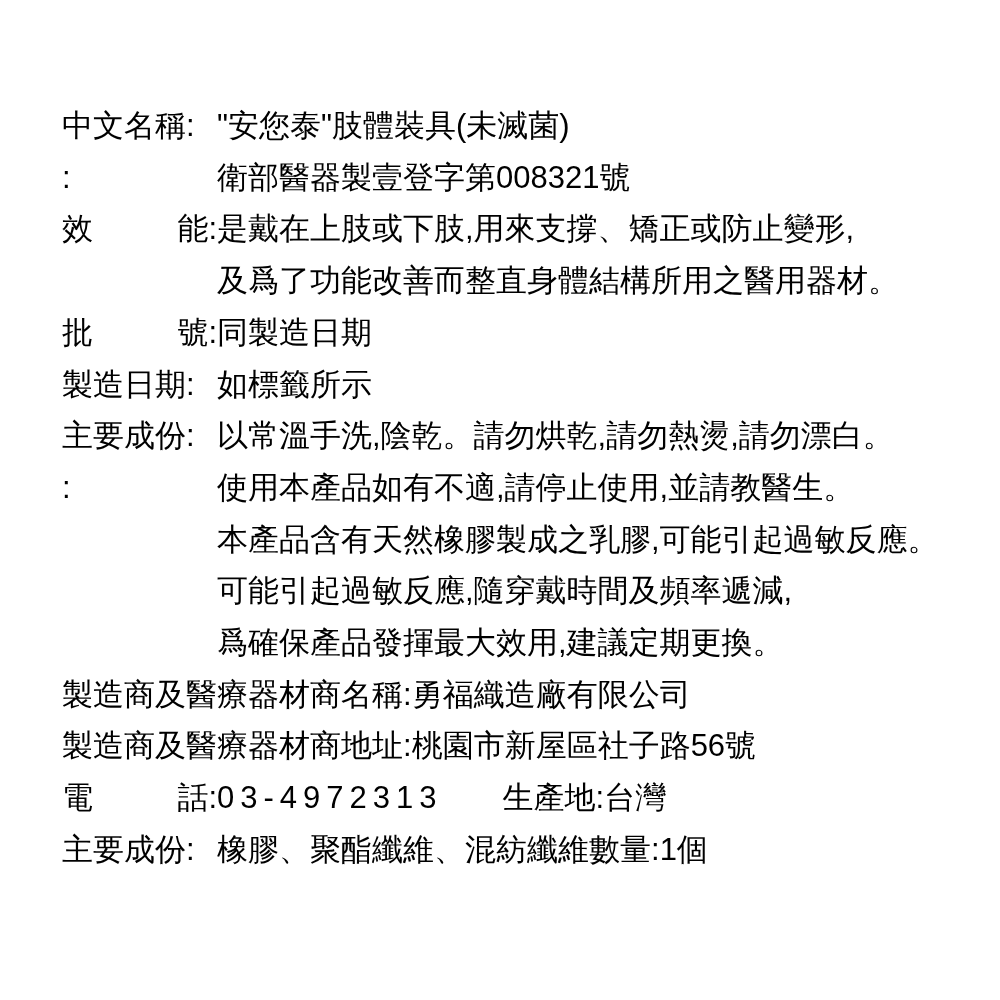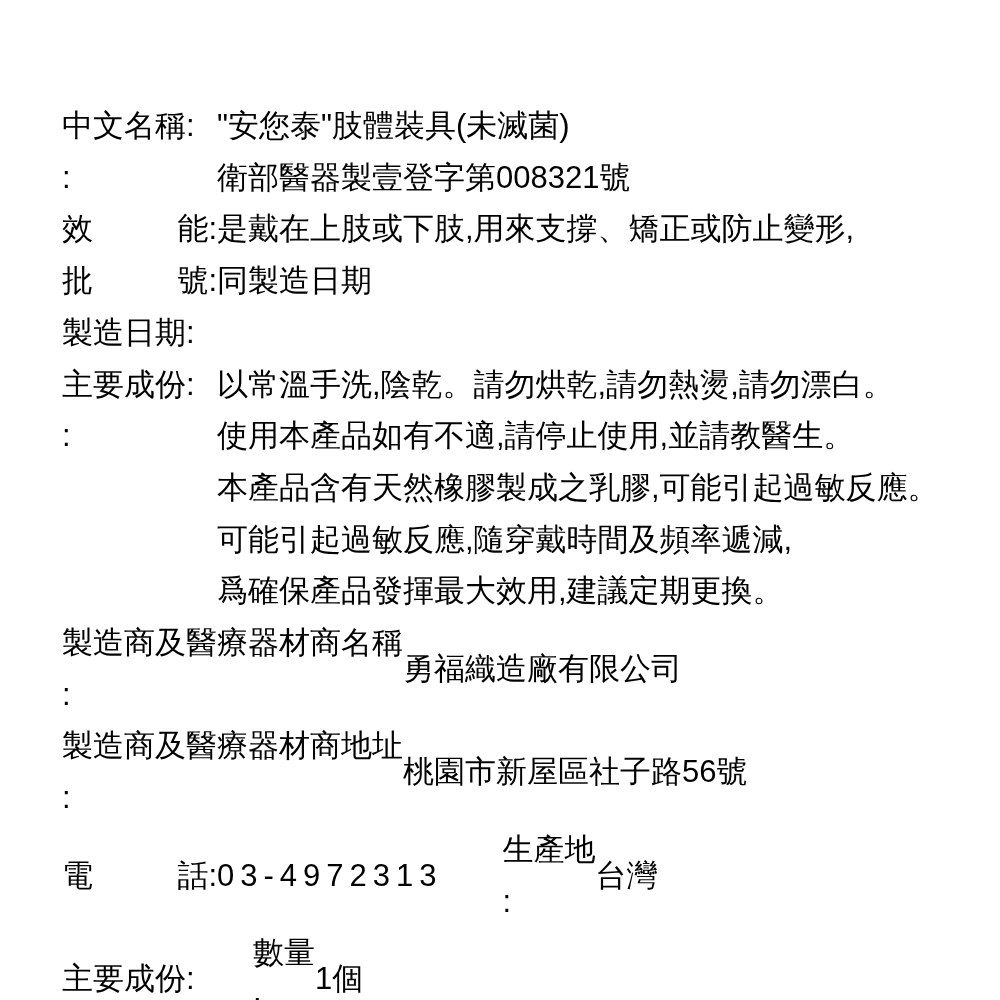--- a/index.html
+++ b/index.html
@@ -40,31 +40,30 @@
   .lab-group {
     display: inline-flex;
   }
   
   .cont {
     padding-left: 155px;
   }
   
   .longlab {
     display: inline-flex;
-    flex-direction: column;
   }
   .val {
     display: inline-block;
   }
   
   .num {
     letter-spacing: 6px;
   }
   .gap-lg { margin-left: 60px; }
-  .gap-md { margin-left: 36px; }
+  .gap-md { }
 </style>
 </head>
 <body>
 
 <div class="doc">
 
   <div class="line">
     <span class="lab"><span>中文名稱</span><span>:</span></span>
     <span class="val">"安您泰"肢體裝具(未滅菌)</span>
   </div>
@@ -72,28 +71,32 @@
   <div class="line">
     <span class="lab"><span>:</span></span>
     <span class="val">衛部醫器製壹登字第008321號</span>
   </div>
 
   <div class="line">
     <span class="lab lab-justify"><span>效</span><span class="lab-group"><span>能</span><span>:</span></span></span>
     <span class="val">是戴在上肢或下肢,用來支撐、矯正或防止變形,</span>
   </div>
 
+  <div class="line cont">
+    <span class="val">及爲了功能改善而整直身體結構所用之醫用器材。</span>
+  </div>
 
   <div class="line">
     <span class="lab lab-justify"><span>批</span><span class="lab-group"><span>號</span><span>:</span></span></span>
     <span class="val">同製造日期</span>
   </div>
 
   <div class="line">
     <span class="lab"><span>製造日期</span><span>:</span></span>
+    <span class="val">如標籤所示</span>
   </div>
 
   <div class="line">
     <span class="lab"><span>主要成份</span><span>:</span></span>
     <span class="val">以常溫手洗,陰乾。請勿烘乾,請勿熱燙,請勿漂白。</span>
   </div>
 
   <div class="line">
     <span class="lab"><span>:</span></span>
     <span class="val">使用本產品如有不適,請停止使用,並請教醫生。</span>
@@ -121,17 +124,18 @@
 
   <div class="line">
     <span class="lab lab-justify"><span>電</span><span class="lab-group"><span>話</span><span>:</span></span></span>
     <span class="val num">03-4972313</span>
     <span class="longlab gap-lg"><span>生產地</span><span>:</span></span>
     <span class="val">台灣</span>
   </div>
 
   <div class="line">
     <span class="lab"><span>主要成份</span><span>:</span></span>
+    <span class="val">橡膠、聚酯纖維、混紡纖維</span>
     <span class="longlab gap-md"><span>數量</span><span>:</span></span>
     <span class="val">1個</span>
   </div>
 
 </div>
 
 </body></html>

